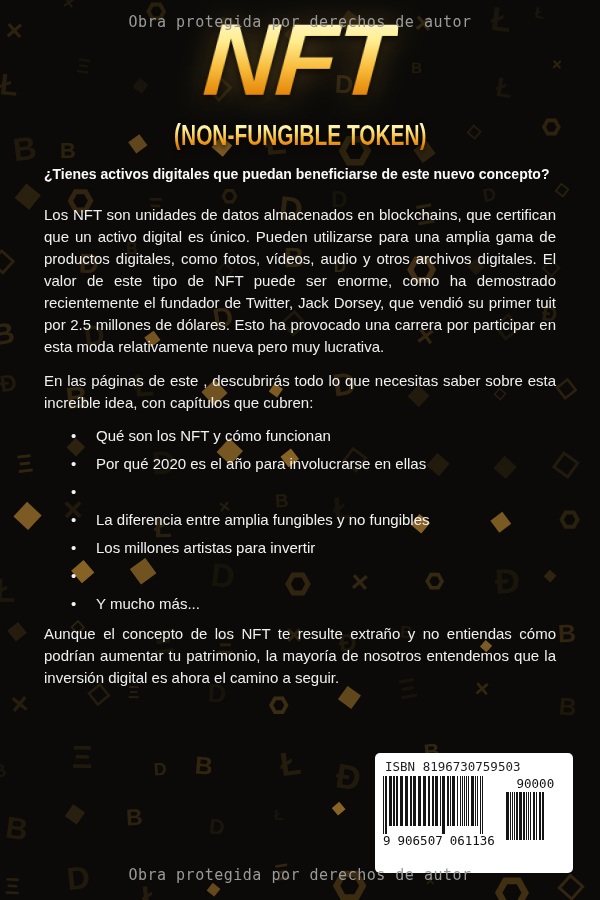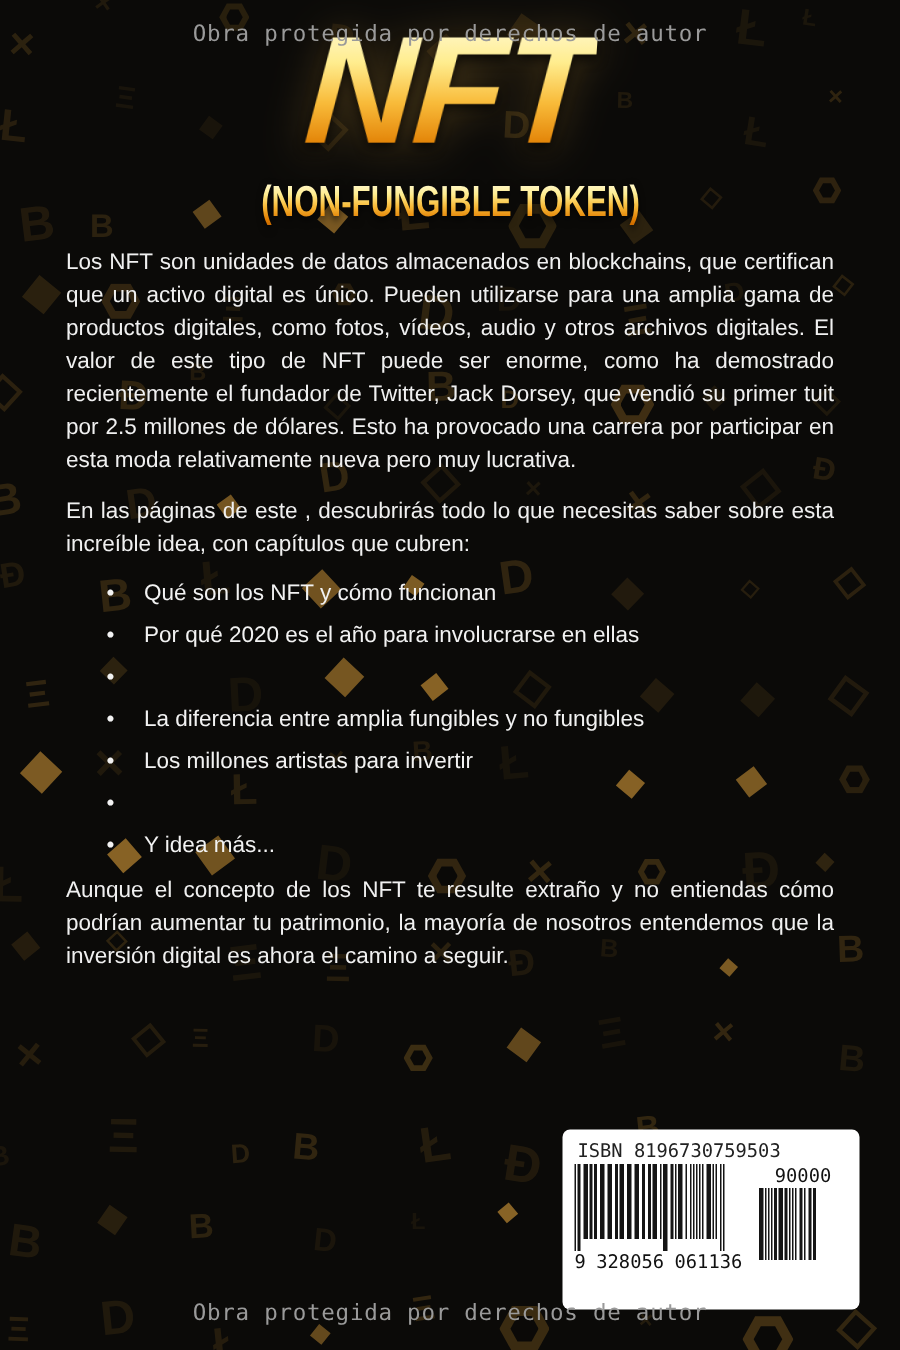--- a/index.html
+++ b/index.html
@@ -233,20 +233,21 @@
 
   <div class="content-layer">
     <header>
       <div class="title-wrap">
         <h1 class="title gold">NFT</h1>
       </div>
       <div class="subtitle gold">(NON-FUNGIBLE TOKEN)</div>
     </header>
 
     <main class="content">
+      <p class="q">¿Tienes activos digitales que puedan beneficiarse de este nuevo concepto?</p>
 
       <p class="para">Los NFT son unidades de datos almacenados en blockchains, que certifican que un activo digital es único. Pueden utilizarse para una amplia gama de productos digitales, como fotos, vídeos, audio y otros archivos digitales. El valor de este tipo de NFT puede ser enorme, como ha demostrado recientemente el fundador de Twitter, Jack Dorsey, que vendió su primer tuit por 2.5 millones de dólares. Esto ha provocado una carrera por participar en esta moda relativamente nueva pero muy lucrativa.</p>
       <p class="para lead">En las páginas de este , descubrirás todo lo que necesitas saber sobre esta increíble idea, con capítulos que cubren:</p>
 
       <ul class="bullets" id="bullets">
           <li>
             <span class="dot">•</span>
             <span>Qué son los NFT y cómo funcionan</span>
           </li>
           <li>
@@ -262,21 +263,21 @@
           </li>
           <li>
             <span class="dot">•</span>
             <span>Los millones artistas para invertir</span>
           </li>
           <li>
             <span class="dot">•</span>
           </li>
           <li>
             <span class="dot">•</span>
-            <span>Y idea más...</span>
+            <span>Y mucho más...</span>
           </li>
         </ul>
 
       <p class="para">Aunque el concepto de los NFT te resulte extraño y no entiendas cómo podrían aumentar tu patrimonio, la mayoría de nosotros entendemos que la inversión digital es ahora el camino a seguir.</p>
     </main>
   </div>
 
   <div class="barcode-box">
     <div class="isbn-label">ISBN 8196730759503</div>
     <div class="bc-row">
@@ -338,21 +339,21 @@
             <div class="gap" style="width: 1px; height: 1px;"></div>
             <div class="bar" style="width: 1px; height: 50px;"></div>
             <div class="gap" style="width: 2px; height: 1px;"></div>
             <div class="bar" style="width: 1px; height: 58px;"></div>
             <div class="gap" style="width: 1px; height: 1px;"></div>
             <div class="bar" style="width: 1px; height: 58px;"></div>
             <div class="gap" style="width: 1px; height: 1px;"></div>
           </div>
         <div class="bc-digits">
           <span>9</span>
-          <span>328056</span>
+          <span>906507</span>
           <span>061136</span>
         </div>
       </div>
       <div class="bc-addon">
         <div class="addon-num">90000</div>
         <div class="bars" id="bars-addon">
             <div class="bar" style="width: 3px; height: 48px;"></div>
             <div class="gap" style="width: 1px; height: 1px;"></div>
             <div class="bar" style="width: 1px; height: 48px;"></div>
             <div class="gap" style="width: 1px; height: 1px;"></div>

